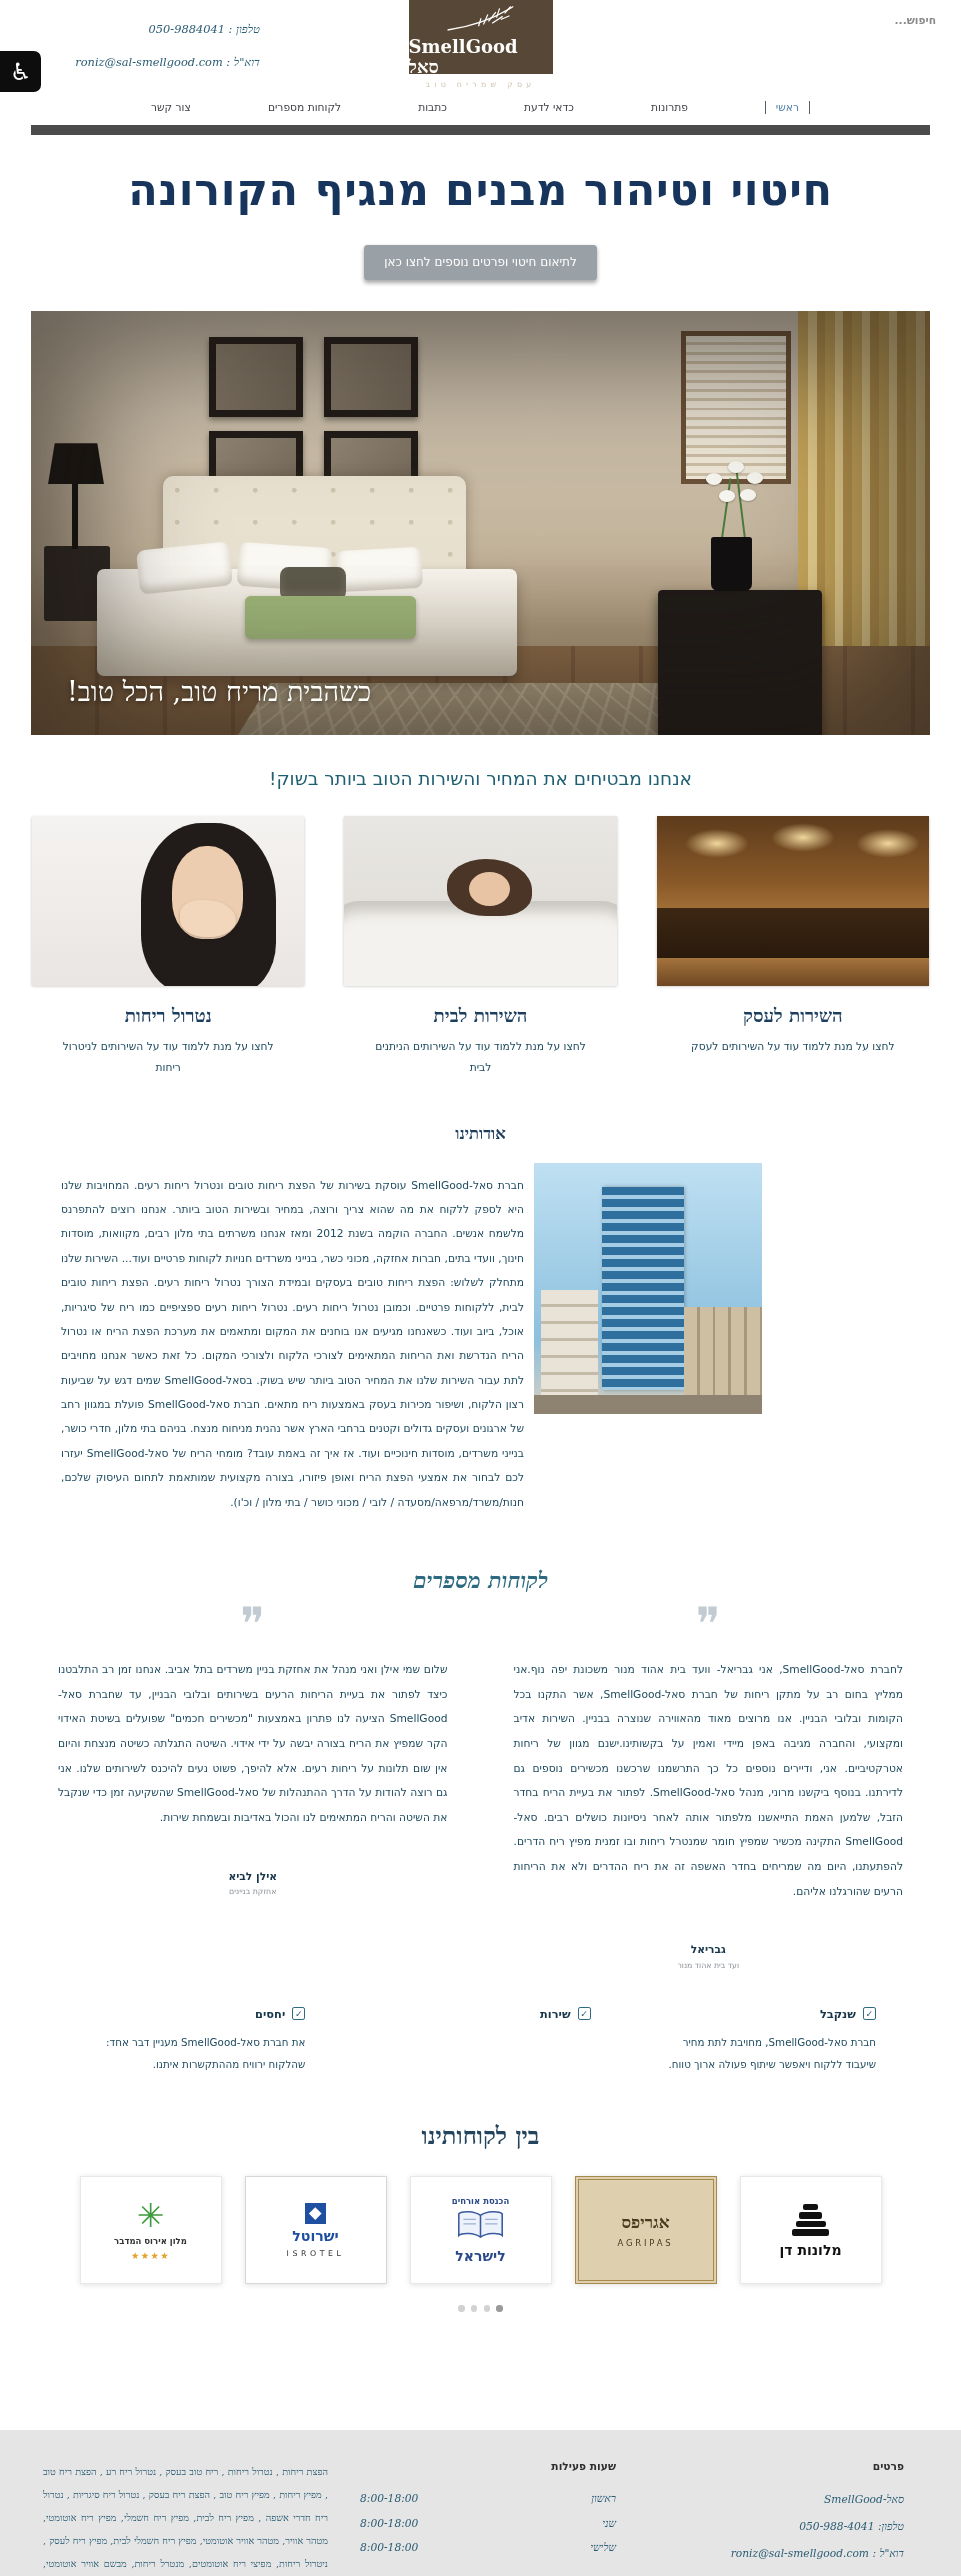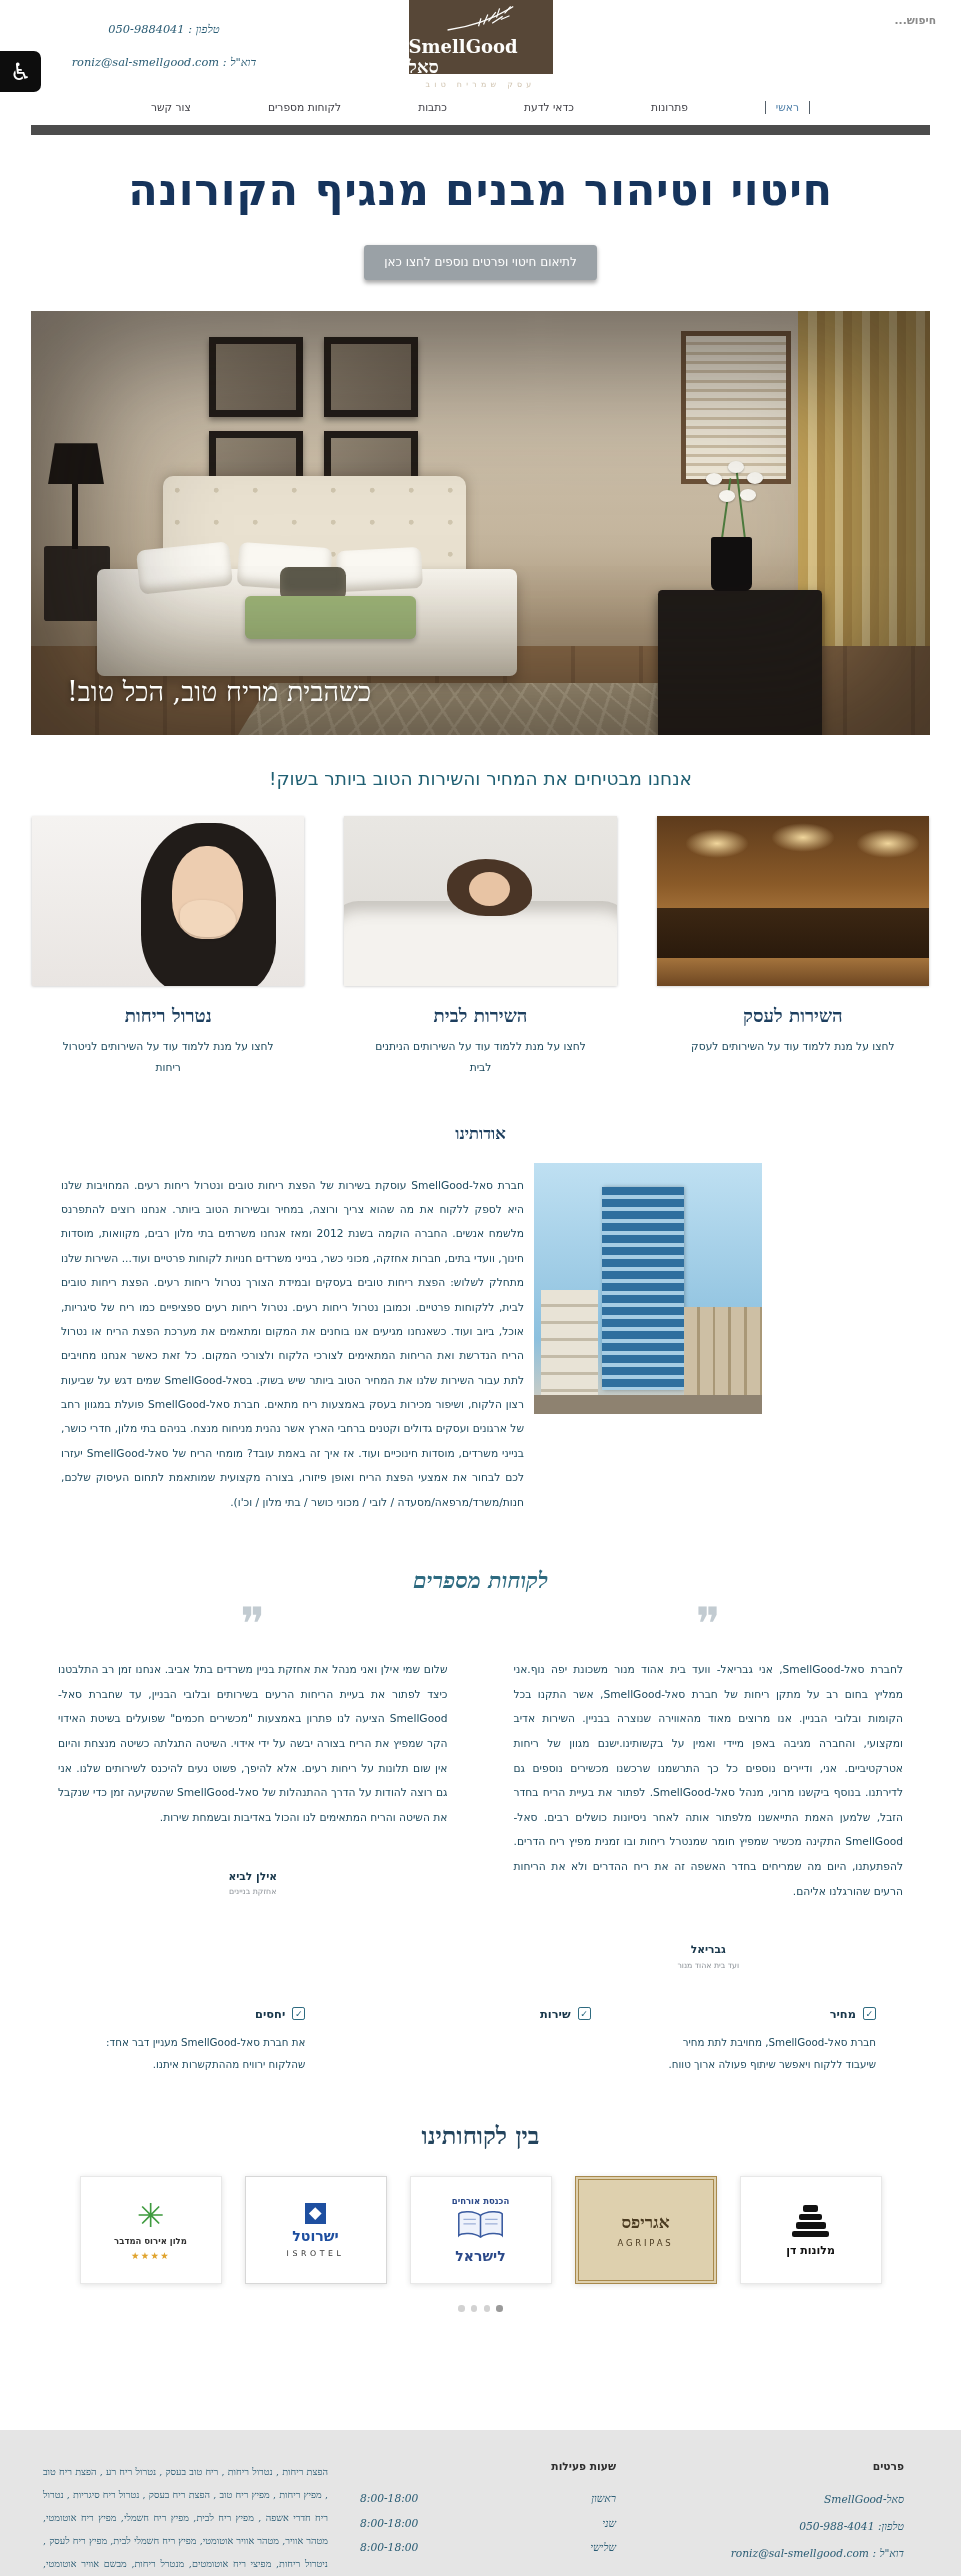--- a/index.html
+++ b/index.html
@@ -2,21 +2,21 @@
 <html dir="rtl" lang="he" style="font-size:11.4px"><head>
 <meta charset="utf-8">
 <style>
   * { box-sizing: border-box; }
   html,body { margin:0; padding:0; background:#fff; }
   body { width:961px; margin:0 auto; font-family:"DejaVu Sans", sans-serif; color:#1d4a5e; }
   .page { position:relative; width:961px; overflow:hidden; }
 
   
   .topbar { position:relative; height:94px; background:#fff; }
-  .contact { position:absolute; left:68px; top:13px; width:192px; text-align:center;
+  .contact { position:absolute; left:68px; top:13px; width:192px; 
              font-family:"DejaVu Serif", serif; font-style:italic; color:#2b5d75; font-size:11.4px; line-height:2.9; }
   .logo-box { position:absolute; left:50%; transform:translateX(-50%); top:0; width:144px; height:74px;
               background:#574737; display:flex; flex-direction:column; align-items:center; justify-content:flex-start; padding-top:4.3px; }
   .logo-brand { font-family:"DejaVu Serif", serif; font-weight:bold; color:#fdfdfb; font-size:18px; line-height:1.1; margin-top:1.4px; direction:ltr; }
   .logo-tagline { color:#cfc2ae; font-size:7.8px; letter-spacing:4.3px; margin-top:3.6px; }
   .search-wrap { position:absolute; right:23px; top:13px; width:118px; }
   .search-wrap input { width:100%; border:none; outline:none; background:transparent; text-align:right;
                        font-family:"DejaVu Sans", sans-serif; font-size:10.7px; font-weight:bold; color:#555; }
   .search-wrap input::placeholder { color:#8a8a8a; font-weight:bold; }
   .a11y-btn { position:absolute; left:0; top:51px; width:41px; height:41px; background:#0d0d0d; border-radius:0 7.1px 7.1px 0;
@@ -118,21 +118,21 @@
               font-size:9.3px; font-weight:bold; color:#2d6a80; background:#fff; }
   .feature-title { font-weight:bold; font-size:11.4px; color:#17364a; }
   .feature-text { font-size:10.3px; line-height:2.15; color:#1d4a5e; text-align:right; }
 
   
   .clients-title { margin:46px 0 26px 0; text-align:center; font-family:"DejaVu Serif",serif; font-size:24px; color:#23445d; }
   .logos { display:flex; justify-content:center; align-items:center; gap:23px; }
   .logo-card { width:142px; height:108px; background:#fff; border:0.7px solid #e8e8e8; box-shadow:0 1.4px 5.7px rgba(0,0,0,.12);
                display:flex; flex-direction:column; align-items:center; justify-content:center; gap:4.3px; }
   .lg-dan-bars span { display:block; height:6.4px; background:#111; border-radius:2.1px; margin:2.1px auto; }
-  .lg-dan-name { font-weight:bold; font-size:11px; color:#111; }
+  .lg-dan-name { font-weight:bold; font-size:14px; color:#111; }
   .lg-agripas { background:#ded0ae; border:4.3px double #a8894c; }
   .lg-agripas .he { font-family:"DejaVu Serif",serif; font-weight:bold; font-size:17px; color:#4a3a20; }
   .lg-agripas .en { font-size:8.5px; letter-spacing:2.8px; color:#4a3a20; }
   .lg-book-top { font-size:8.5px; color:#2c4a8a; font-weight:bold; }
   .lg-book-bottom { font-size:14px; color:#2c4a8a; font-weight:bold; }
   .lg-isrotel { border:0.7px solid #d7d7d7; }
   .lg-isrotel .sq { width:21.4px; height:21.4px; background:#1e4fa0; display:flex; align-items:center; justify-content:center; }
   .lg-isrotel .sq i { width:8.5px; height:8.5px; background:#fff; transform:rotate(45deg); display:block; }
   .lg-isrotel .he { font-weight:bold; font-size:14.2px; color:#1e4fa0; }
   .lg-isrotel .en { font-size:7.8px; letter-spacing:3.6px; color:#333; }
@@ -293,21 +293,21 @@
       </div>
     </div>
   </section>
 
   <section class="features">
     <div class="feature">
       <div class="feature-head">
         <span class="checkbox">
             <span>✓</span>
           </span>
-        <span class="feature-title">מחיר</span>
+        <span class="feature-title">שנקבל</span>
       </div>
       <div class="feature-text">חברת סאל-SmellGood, מחויבת לתת מחיר שיעבוד ללקוח ויאפשר שיתוף פעולה ארוך טווח.</div>
     </div>
     <div class="feature">
       <div class="feature-head">
         <span class="checkbox">
             <span>✓</span>
           </span>
         <span class="feature-title">שירות</span>
       </div>

